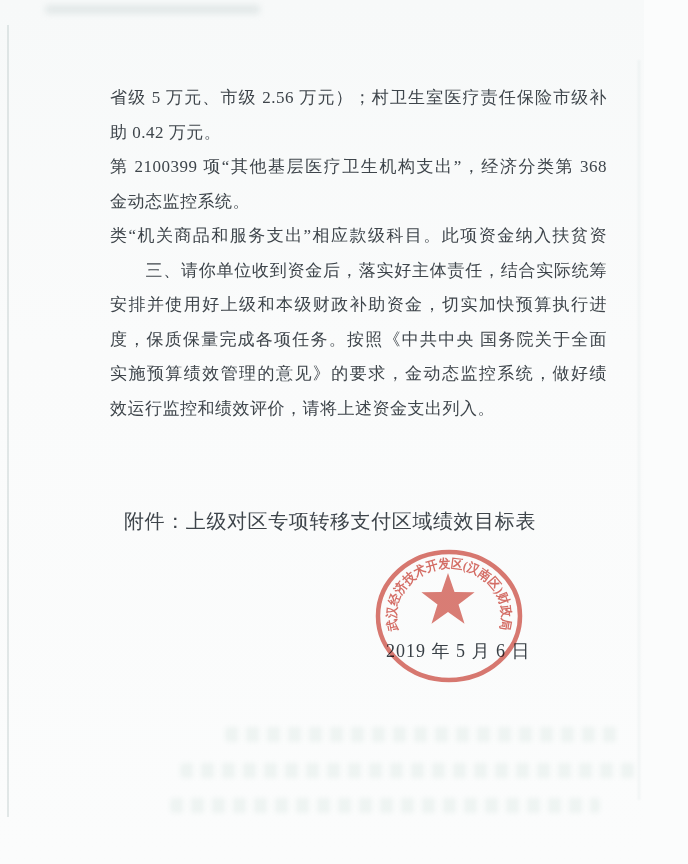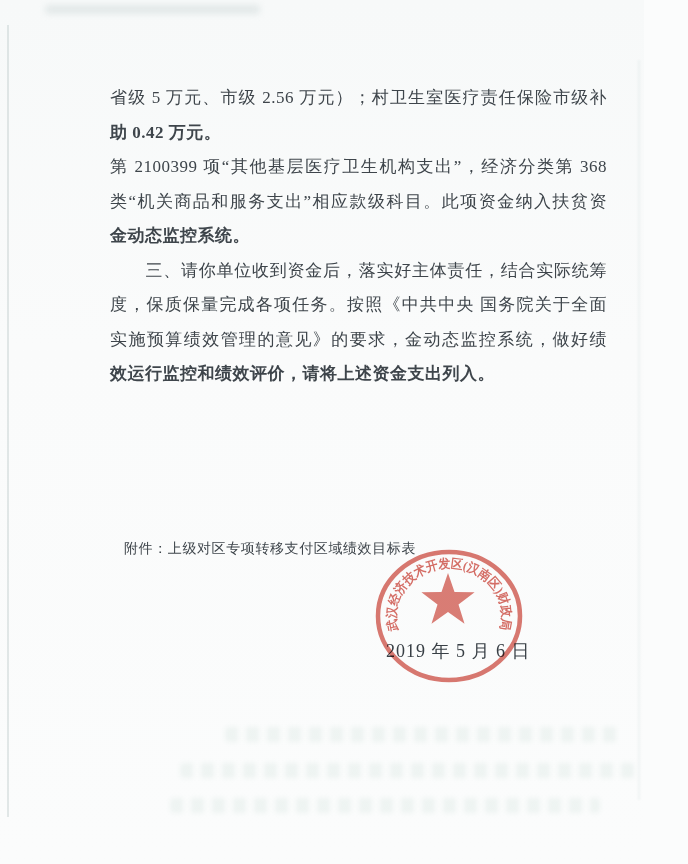--- a/index.html
+++ b/index.html
@@ -45,25 +45,24 @@
   }
   .body-text .line{
     text-align:justify;
     text-align-last:justify;
     text-justify:inter-character;
     white-space:nowrap;
   }
   .body-text .line.last{
     text-align-last:left;
     white-space:normal;
-    font-weight:bold;
   }
   .attachment{
-    position:absolute;left:124px;top:540px;
-    font-size:14px;color:#3e454b;letter-spacing:.6px;white-space:nowrap;
+    position:absolute;left:124px;top:508px;
+    font-size:20px;color:#3e454b;letter-spacing:.6px;white-space:nowrap;
   }
   .dateline{
     position:absolute;left:386px;top:639px;
     font-size:18px;color:#383f45;letter-spacing:1px;white-space:nowrap;
     z-index:1;
   }
   .seal{
     position:absolute;left:372px;top:546px;width:160px;height:150px;
     z-index:2;mix-blend-mode:multiply;opacity:.88;
   }
@@ -84,25 +83,26 @@
   <div class="ghost g2"></div>
   <div class="ghost g3"></div>
 
   <div class="body-text">
       <div>
         <div class="line">省级 5 万元、市级 2.56 万元）；村卫生室医疗责任保险市级补</div>
         <div class="line last">助 0.42 万元。</div>
       </div>
       <div>
         <div class="line">第 2100399 项“其他基层医疗卫生机构支出”，经济分类第 368</div>
+        <div class="line last">金动态监控系统。</div>
         <div class="line">类“机关商品和服务支出”相应款级科目。此项资金纳入扶贫资</div>
-        <div class="line last">金动态监控系统。</div>
       </div>
       <div>
         <div class="line">　　三、请你单位收到资金后，落实好主体责任，结合实际统筹</div>
+        <div class="line">安排并使用好上级和本级财政补助资金，切实加快预算执行进</div>
         <div class="line">度，保质保量完成各项任务。按照《中共中央 国务院关于全面</div>
         <div class="line">实施预算绩效管理的意见》的要求，金动态监控系统，做好绩</div>
         <div class="line last">效运行监控和绩效评价，请将上述资金支出列入。</div>
       </div>
     </div>
 
   <div class="attachment">附件：上级对区专项转移支付区域绩效目标表</div>
 
   <div class="dateline">2019 年 5 月 6 日</div>
 

